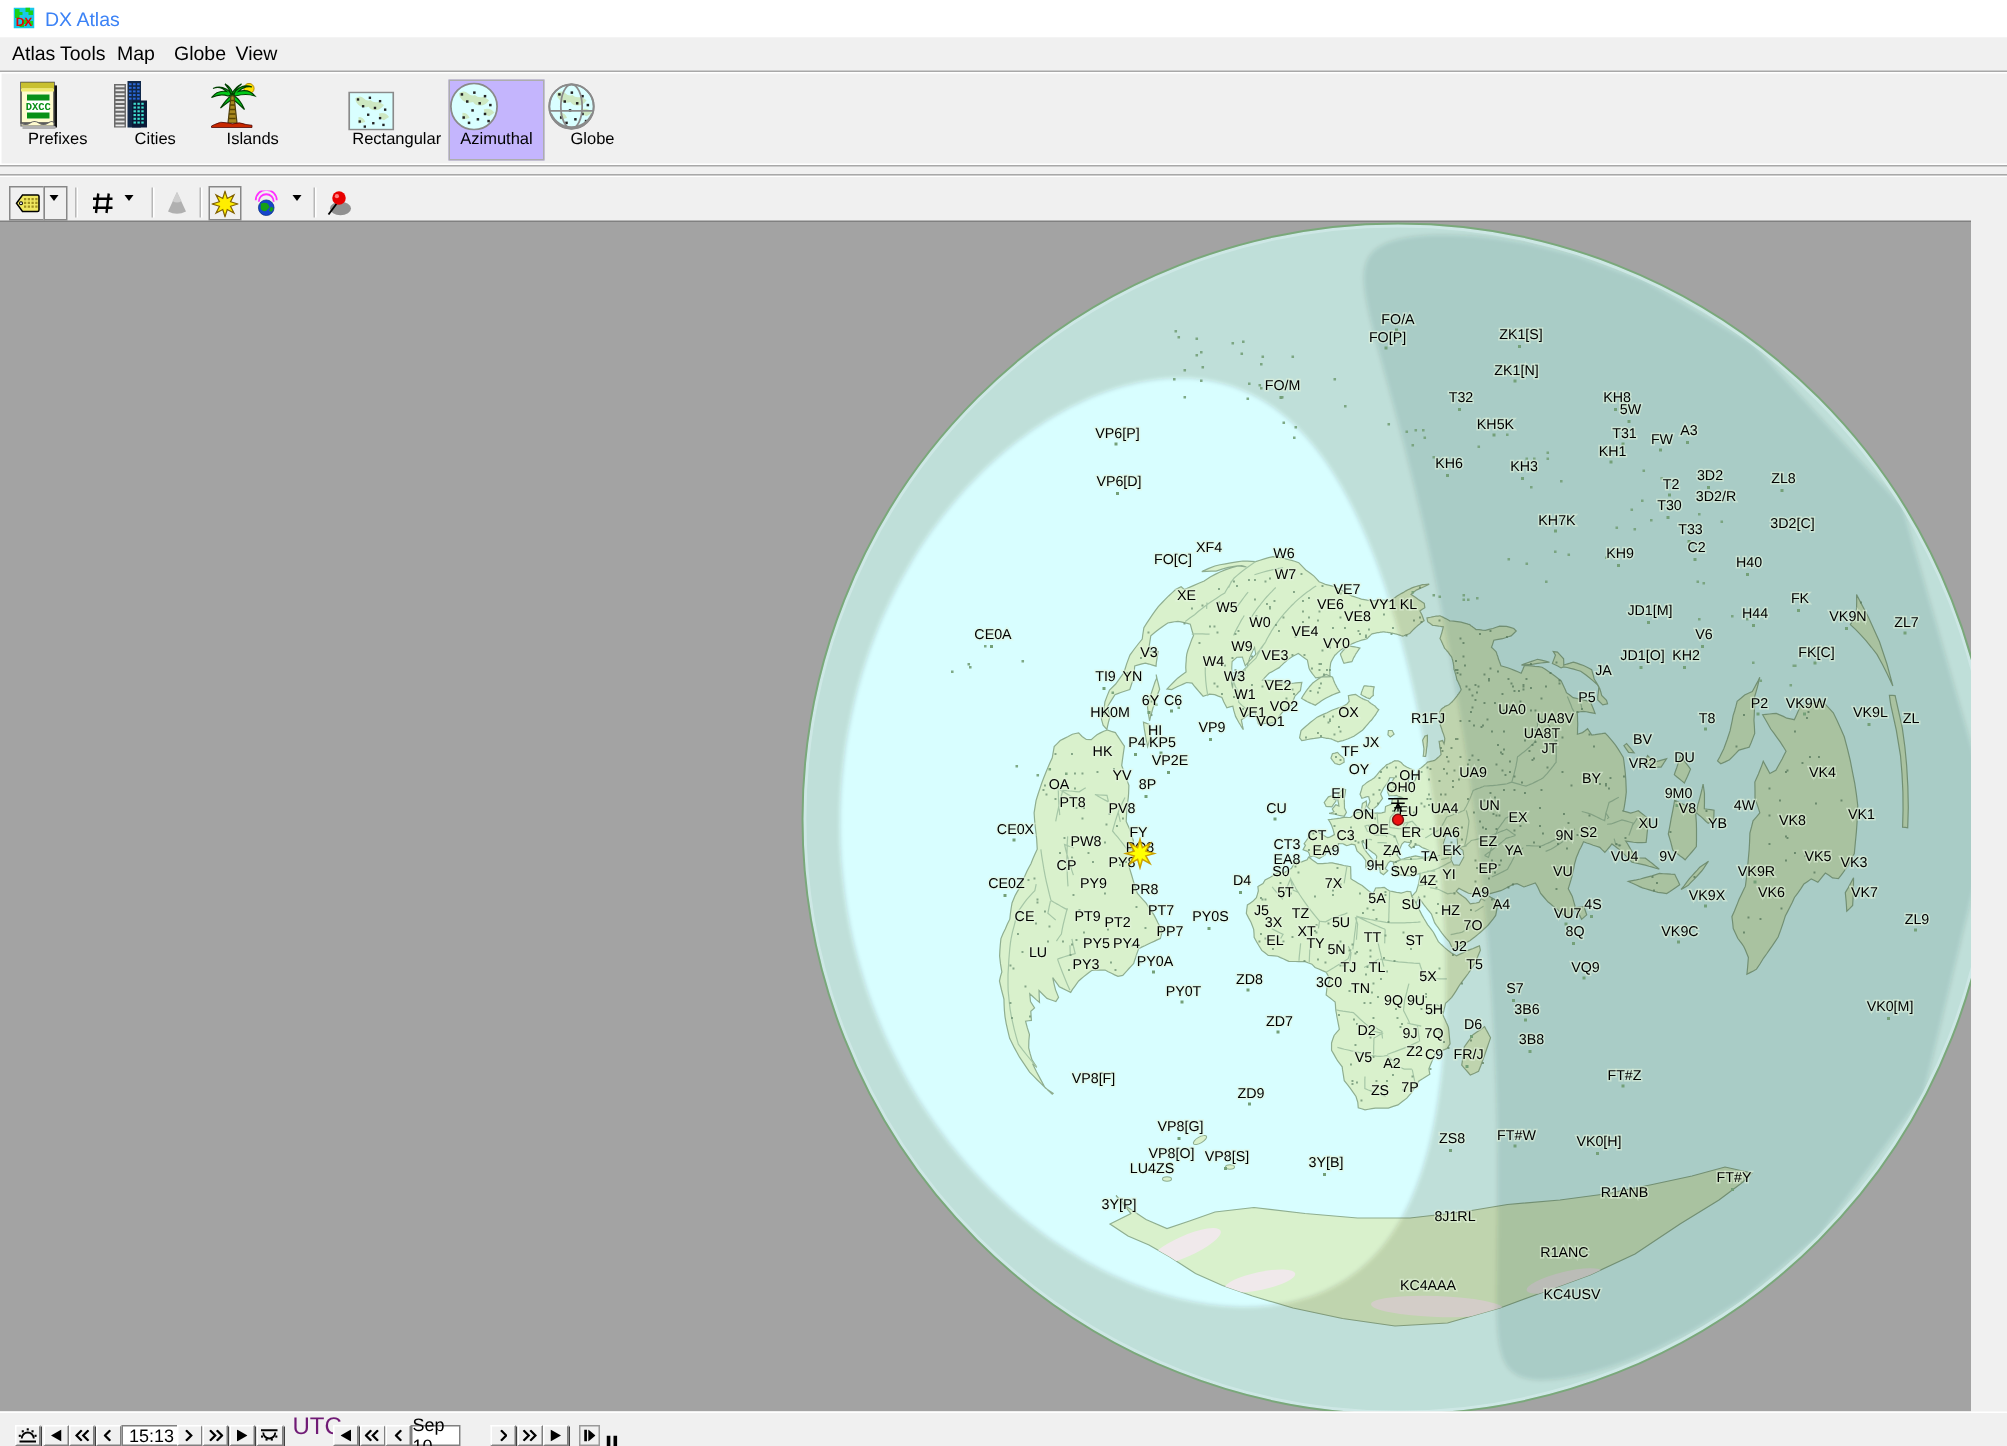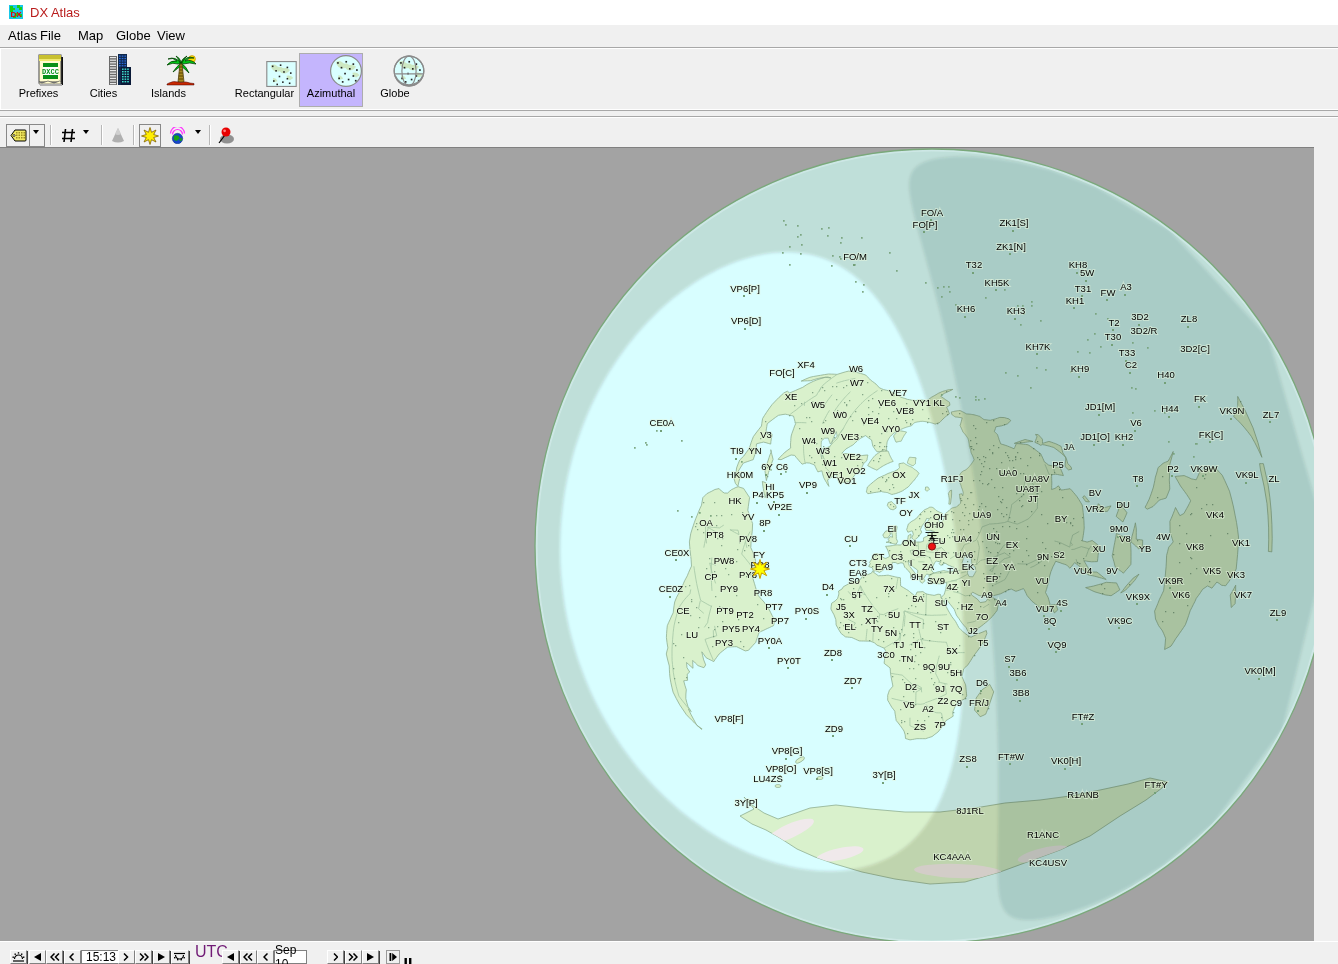--- a/index.html
+++ b/index.html
@@ -1,22 +1,22 @@
 <!DOCTYPE html>
 <html><head><meta charset="utf-8"><title>DX Atlas</title><style>
 *{margin:0;padding:0;box-sizing:border-box}
 html,body{width:1338px;height:964px;overflow:hidden;font-family:"Liberation Sans",sans-serif;background:#f0f0f0}
 #title{position:absolute;left:0;top:0;width:1338px;height:25px;background:#fff}
 #title .ic{position:absolute;left:9px;top:5px}
-#title .tx{position:absolute;left:30px;top:5px;font-size:13px;color:#b91c1c}
+#title .tx{position:absolute;left:30px;top:5px;font-size:13px;color:#3b82f6}
 #menu{position:absolute;left:0;top:25px;width:1338px;height:22px;background:#f0f0f0;font-size:13px}
 #menu span{position:absolute;top:3px}
 #tb1{position:absolute;left:0;top:47px;width:1338px;height:64px;background:#f0f0f0;border-top:1px solid #a8a8a8;border-bottom:1px solid #a8a8a8;box-shadow:inset 0 1px 0 #fff,inset 0 -1px 0 #fff,inset 1px 0 0 #fff}
 .b1{position:absolute;top:3px;height:57px;text-align:center;font-size:11px;color:#000}
-.b1 .ii{height:36px;display:flex;align-items:flex-end;justify-content:flex-end}
+.b1 .ii{height:36px;display:flex;align-items:flex-end;justify-content:flex-start}
 .b1.sel{border:1px solid #adadad;background:#c4b5fd;top:5px;height:54px}
 #tb2{position:absolute;left:0;top:116px;width:1338px;height:31px;background:#f0f0f0;border-top:1px solid #a8a8a8;box-shadow:inset 0 1px 0 #fff}
 .t2{position:absolute;top:7px;height:23px;display:flex;align-items:center;justify-content:center}
 .t2.box{border:1px solid #888;background:#f0f0f0}
 .sep2{position:absolute;top:8px;width:1px;height:20px;background:#b8b8b8;box-shadow:1px 0 0 #fff}
 .arr{position:absolute;top:13px;width:0;height:0;border-left:3.5px solid transparent;border-right:3.5px solid transparent;border-top:4px solid #000}
 #map{position:absolute;left:0;top:147px;width:1314px;height:794px;overflow:hidden;border-top:1px solid #808080}
 #status{position:absolute;left:0;top:941px;width:1338px;height:23px;background:#f0f0f0;border-top:1px solid #fff}
 .sb{position:absolute;top:8px;height:14px;background:#f0f0f0;border:1px solid #808080;border-top-color:#fff;border-left-color:#fff;box-shadow:1px 1px 0 #404040;display:flex;align-items:center;justify-content:center}
 .sf{position:absolute;top:8px;height:14px;background:#fff;border:1px solid #808080;font-size:12px;display:flex;align-items:center;justify-content:center}
@@ -25,21 +25,21 @@
 <div id="title">
     <span class="ic"><svg width="14" height="14" viewBox="0 0 14 14">
         <rect width="14" height="14" fill="#18c8e8"></rect>
         <path d="M1 1h3v2h2v2H4v2H1zM8 0h3v2h2v3h-3V3H8zM6 8h3v3H7v2H4v-2h2zM11 9h2v3h-2z" fill="#18d018"></path>
         <text x="7" y="12" font-size="8" font-weight="bold" fill="#e80000" text-anchor="middle" font-family="Liberation Sans,sans-serif">DX</text>
       </svg></span>
     <span class="tx">DX Atlas</span>
   </div>
 <div id="menu">
     <span style="left:8px">Atlas</span>
-    <span style="left:40px">File</span>
+    <span style="left:40px">Tools</span>
     <span style="left:78px">Map</span>
     <span style="left:116px">Globe</span>
     <span style="left:157px">View</span>
   </div>
 <div id="tb1">
     <div class="b1" style="left:10px;width:57px"><div class="ii">
         <svg width="32" height="33" viewBox="0 0 32 33">
           <rect x="6" y="3" width="22" height="27" fill="#9a9a9a"></rect>
           <rect x="26" y="3" width="2" height="28" fill="#111"></rect>
           <rect x="4" y="1" width="22" height="27" fill="#fffbce" stroke="#444" stroke-width="1"></rect>

